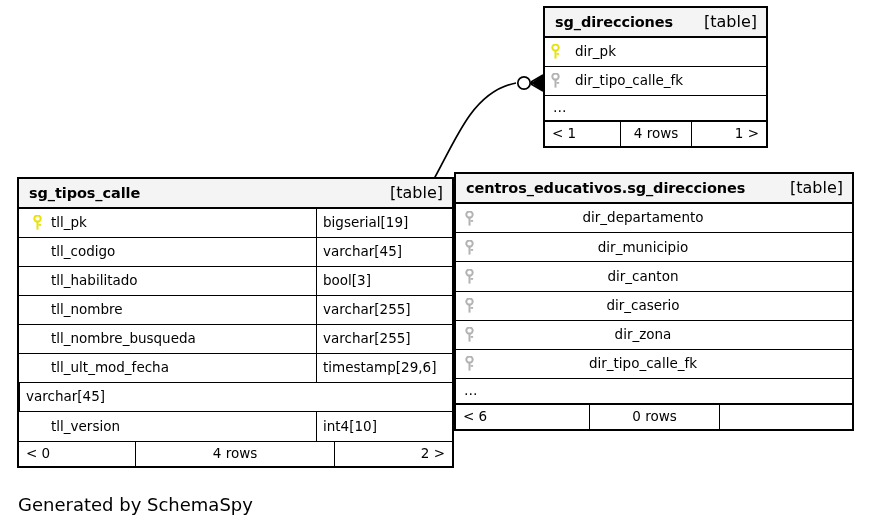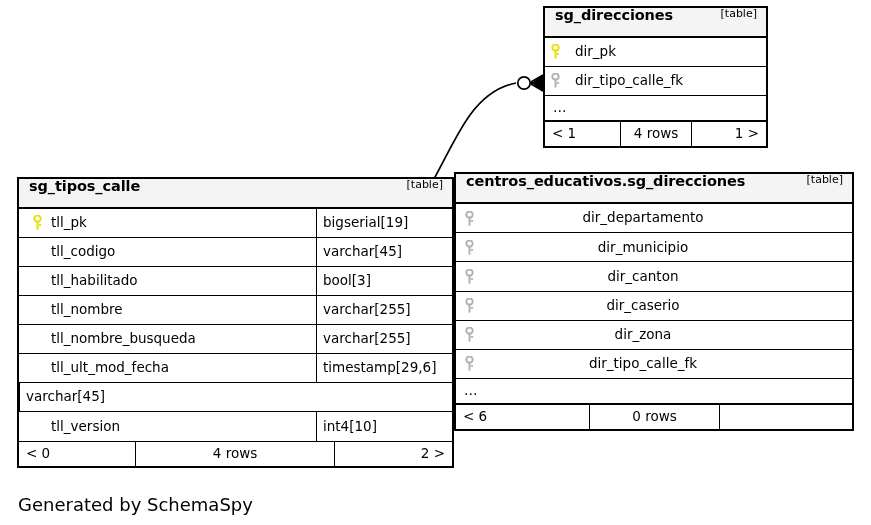--- a/index.html
+++ b/index.html
@@ -36,31 +36,32 @@
     font-size: 13.5px;
     line-height: 1;
   }
 
   .tbl-header {
     box-sizing: border-box;
     height: 30px;
     background: #f4f4f4;
     border-bottom: 2px solid #000000;
     display: flex;
+    align-items: center;
     justify-content: space-between;
     padding: 0 9px 0 10px;
   }
   .tbl-name {
     font-weight: bold;
     font-size: 14.5px;
     letter-spacing: -0.1px;
     white-space: nowrap;
   }
   .tbl-kind {
-    font-size: 11px;
+    font-size: 16px;
     white-space: nowrap;
   }
 
   .tbl-rows {
     display: block;
   }
 
   .tbl-row {
     box-sizing: border-box;
     display: flex;

